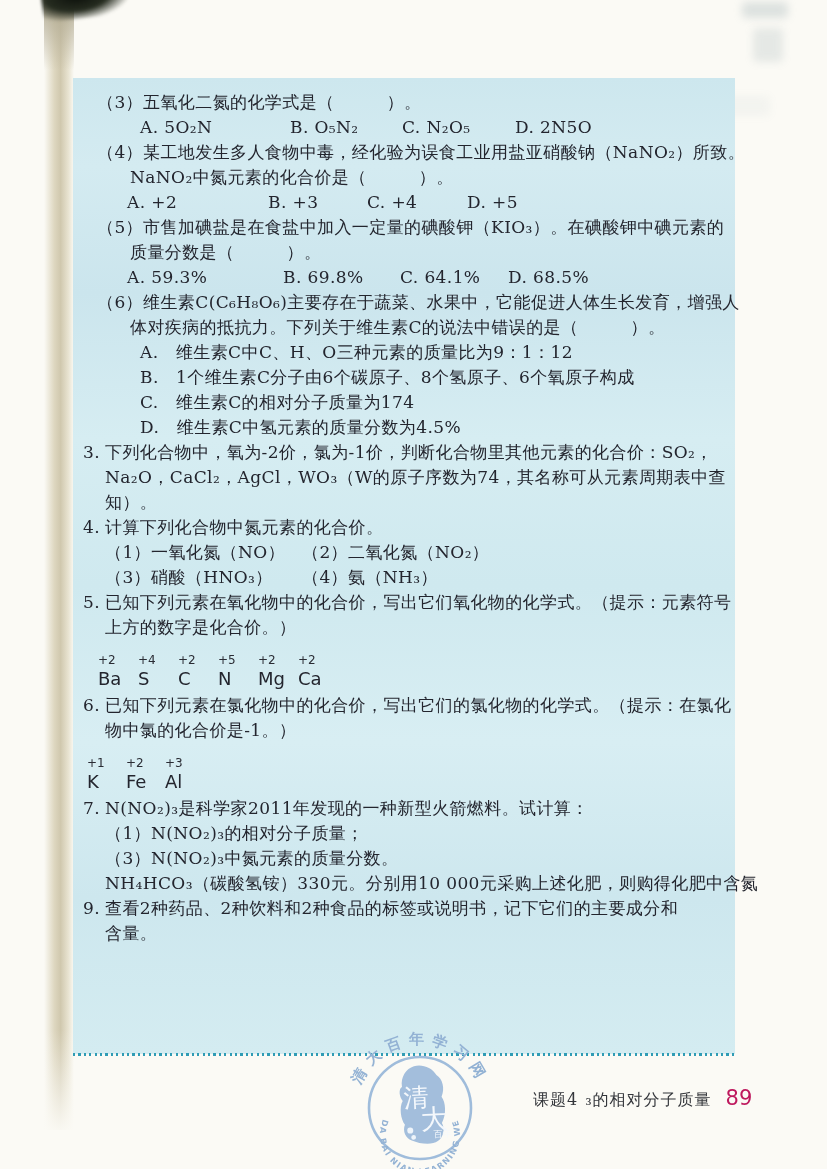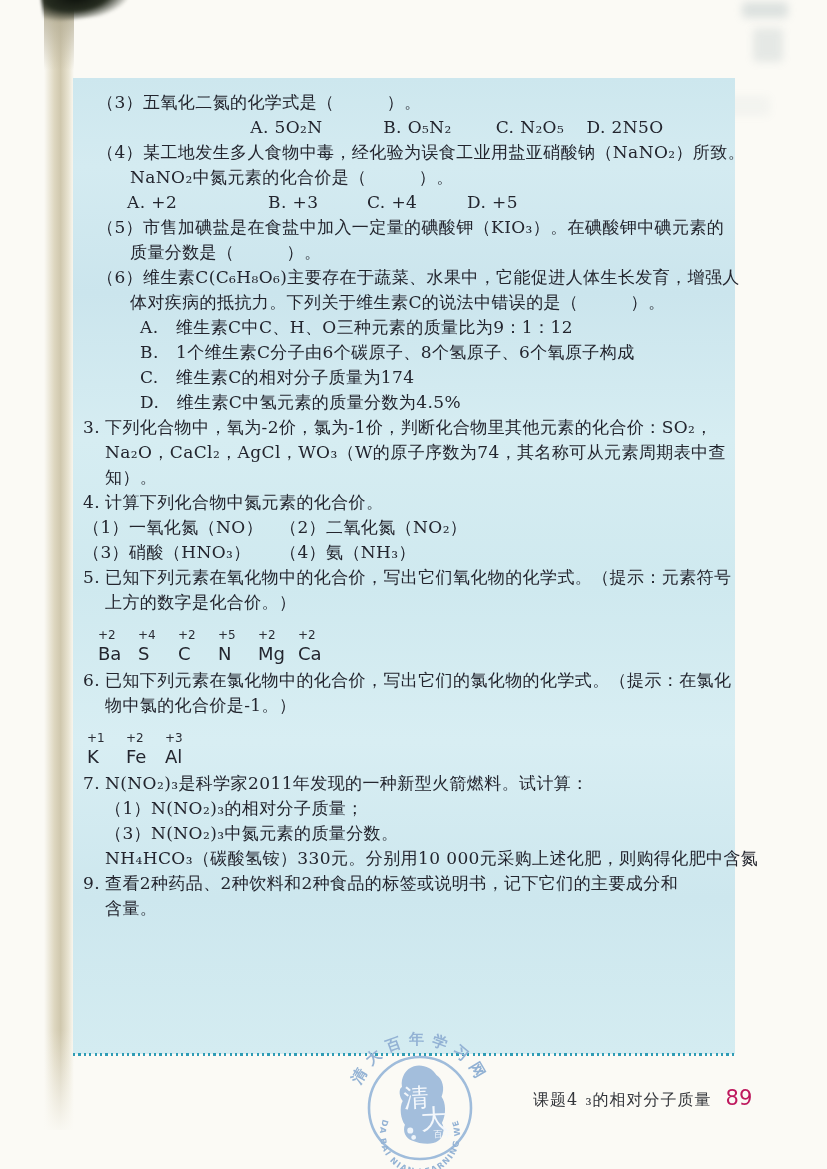--- a/index.html
+++ b/index.html
@@ -26,27 +26,27 @@
   
   .panel{position:absolute;left:73px;top:78px;width:662px;height:976px;box-sizing:border-box;
     padding:12px 0 0 10px;font-size:17px;letter-spacing:.4px;
     background:linear-gradient(180deg,#cde7ee 0%,#d4ebf1 9%,#cbe5ed 22%,#d6edf2 37%,#cfe9ef 52%,#d8eef3 68%,#cde7ee 84%,#d4ecf1 100%);}
   .ln{height:25px;line-height:25px;white-space:nowrap;}
   .num{display:inline-block;width:22px;}
   .subq{margin-left:14px;}
   .cont1{margin-left:22px;}            
   .cont2{margin-left:47px;}            
   .optrow{margin-left:44px;}
-  .optrow.wide{margin-left:57px;text-align:center;}
+  .optrow.wide{margin-left:57px;}
   .o{display:inline-block;}
   .r3 .o1{width:150px;} .r3 .o2{width:112px;} .r3 .o3{width:113px;}
   .r4 .o1{width:141px;} .r4 .o2{width:99px;}  .r4 .o3{width:100px;}
   .r5 .o1{width:156px;} .r5 .o2{width:117px;} .r5 .o3{width:108px;}
   .optline{margin-left:57px;}
-  .two-col{}
+  .two-col{margin-left:22px;}
   .two-col .col1{display:inline-block;width:197px;}
   .spread{letter-spacing:1.8px;}
 
   .elements{height:40px;margin:13px 0 0 15px;white-space:nowrap;}
   .elements.row-cl{margin-left:4px;}
   .elem{display:inline-block;vertical-align:top;font-family:"DejaVu Sans","Liberation Sans",sans-serif;letter-spacing:0;}
   .row-ox .elem{width:40px;} .row-cl .elem{width:39px;}
   .elem .val{display:block;font-size:12px;height:14px;line-height:14px;color:#2a2c34;}
   .elem .sym{display:block;font-size:18px;height:24px;line-height:24px;color:#23252e;}
 
@@ -82,20 +82,23 @@
     </div>
 
     <div class="ln subq"><span>（4）</span><span>某工地发生多人食物中毒，经化验为误食工业用盐亚硝酸钠（NaNO₂）所致。</span></div>
     <div class="ln cont2">NaNO₂中氮元素的化合价是（　　　）。</div>
     <div class="ln optrow r4">
       <span class="o o1">A. +2</span><span class="o o2">B. +3</span><span class="o o3">C. +4</span><span class="o">D. +5</span>
     </div>
 
     <div class="ln subq"><span>（5）</span><span>市售加碘盐是在食盐中加入一定量的碘酸钾（KIO₃）。在碘酸钾中碘元素的</span></div>
     <div class="ln cont2">质量分数是（　　　）。</div>
+    <div class="ln optrow r5">
+      <span class="o o1">A. 59.3%</span><span class="o o2">B. 69.8%</span><span class="o o3">C. 64.1%</span><span class="o">D. 68.5%</span>
+    </div>
 
     <div class="ln subq"><span>（6）</span><span>维生素C(C₆H₈O₆)主要存在于蔬菜、水果中，它能促进人体生长发育，增强人</span></div>
     <div class="ln cont2">体对疾病的抵抗力。下列关于维生素C的说法中错误的是（　　　）。</div>
     <div class="ln optline">A.　维生素C中C、H、O三种元素的质量比为9：1：12</div>
     <div class="ln optline">B.　1个维生素C分子由6个碳原子、8个氢原子、6个氧原子构成</div>
     <div class="ln optline">C.　维生素C的相对分子质量为174</div>
     <div class="ln optline">D.　维生素C中氢元素的质量分数为4.5%</div>
 
     <div class="ln"><span class="num">3.</span><span>下列化合物中，氧为-2价，氯为-1价，判断化合物里其他元素的化合价：SO₂，</span></div>
     <div class="ln cont1">Na₂O，CaCl₂，AgCl，WO₃（W的原子序数为74，其名称可从元素周期表中查</div>

